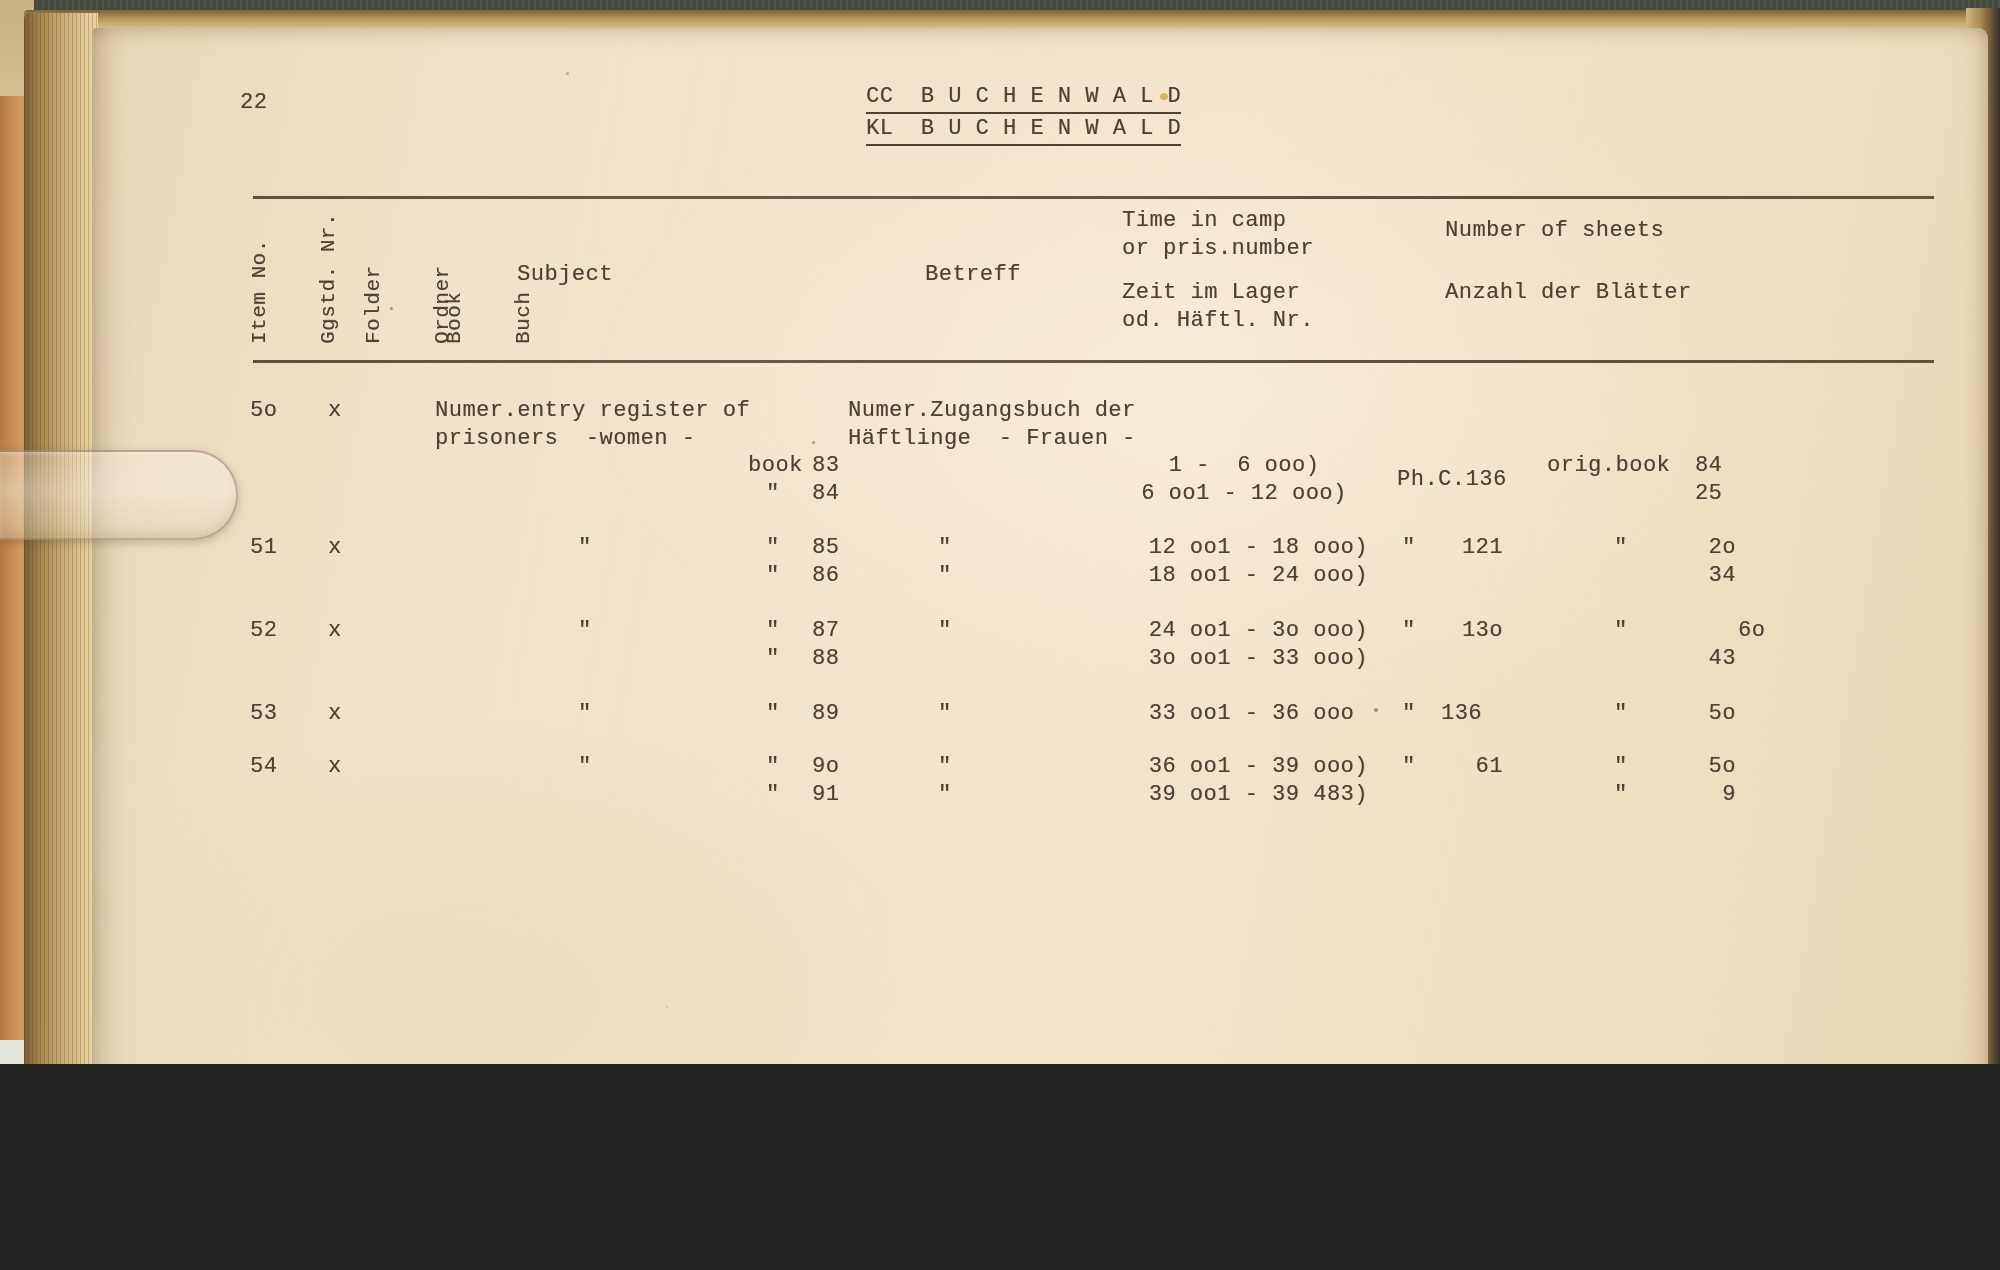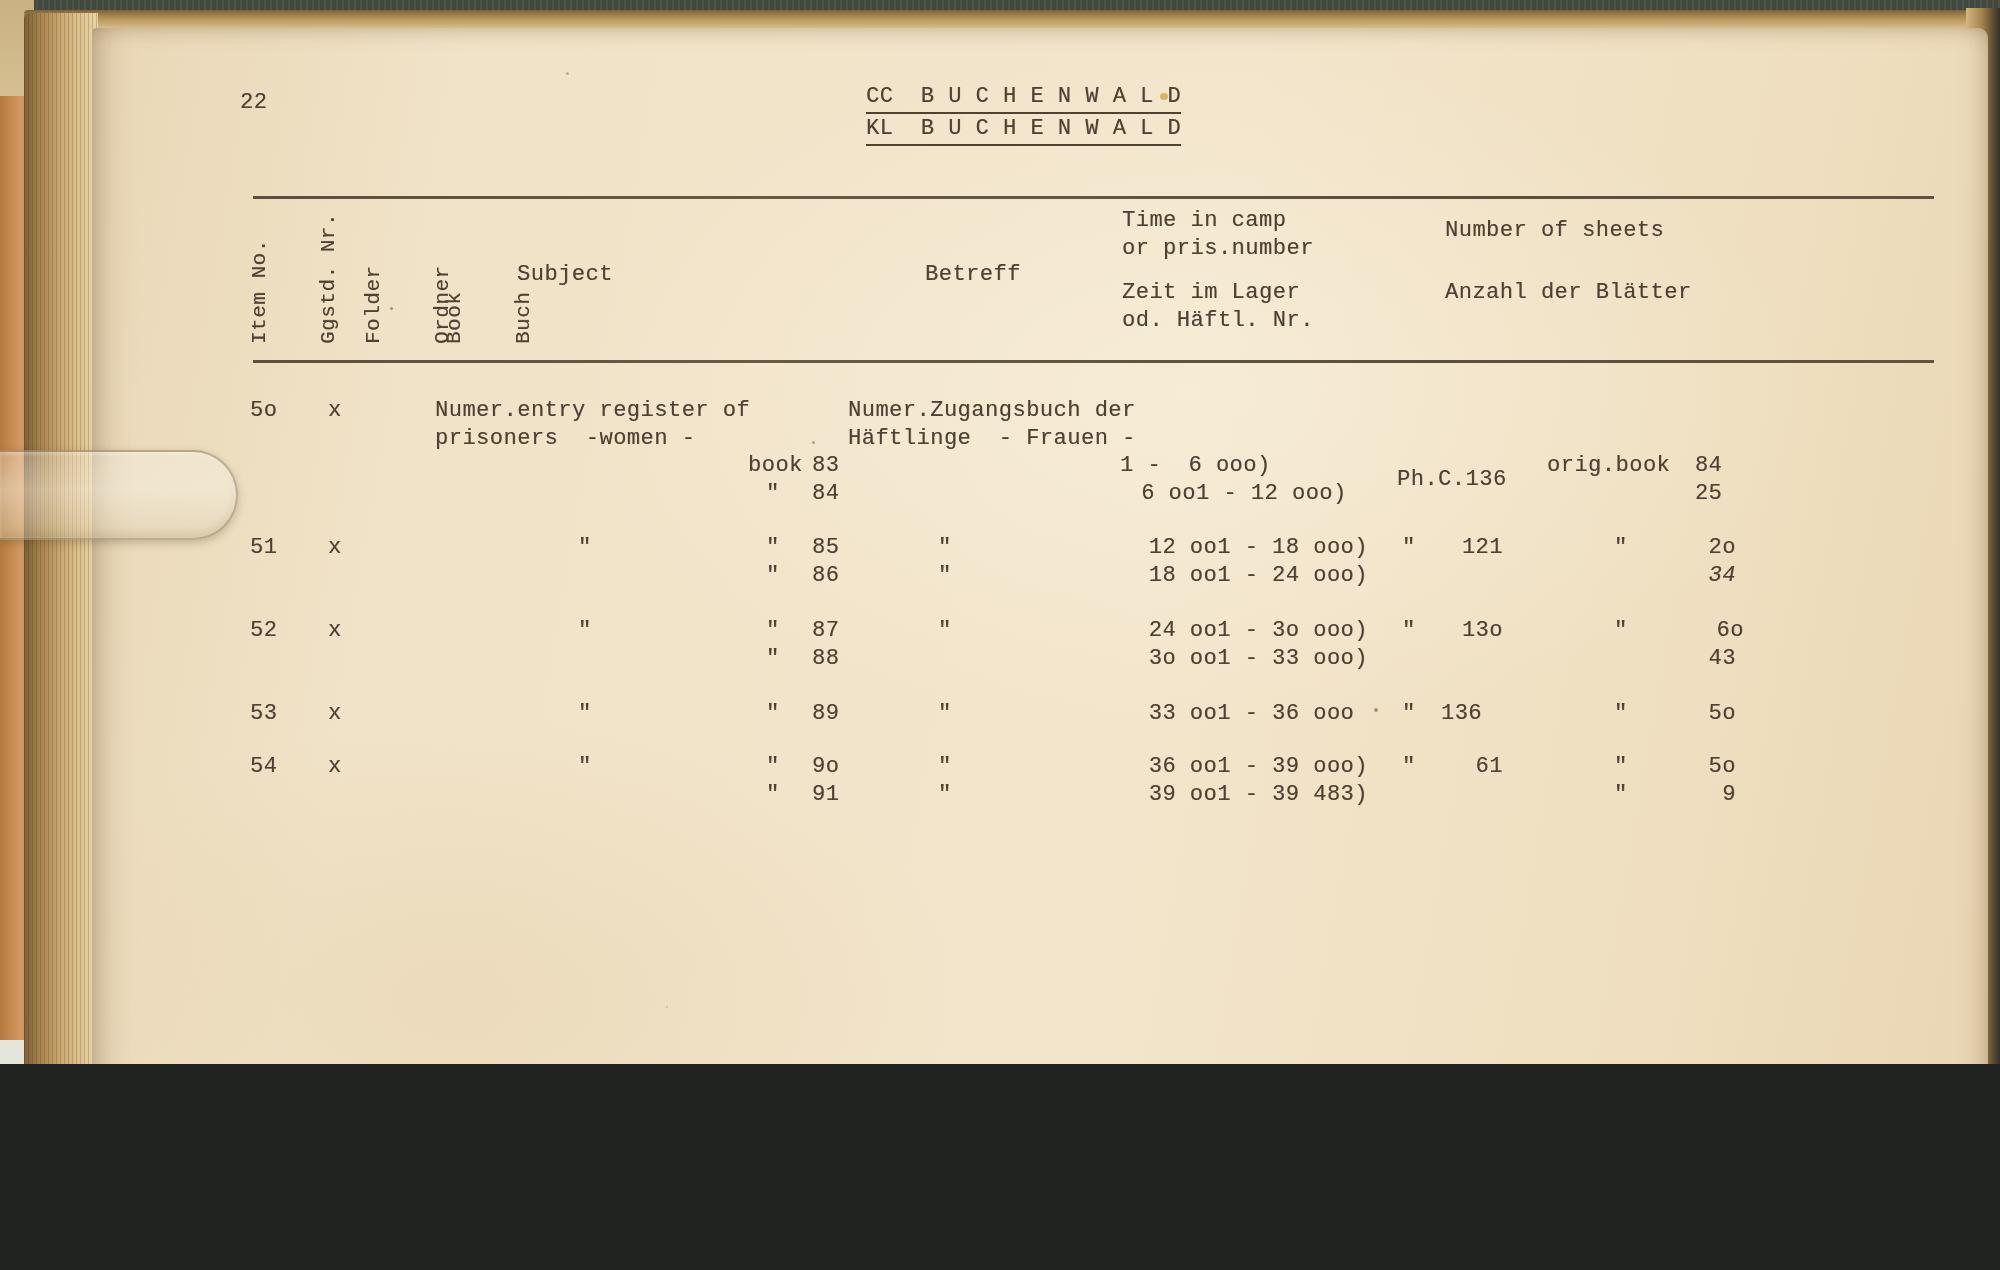--- a/index.html
+++ b/index.html
@@ -113,21 +113,21 @@
 
     <div id="rows-layer">
         <span class="tw" style="left: 250px; top: 398px;">5o</span>
         <span class="tw" style="left: 328px; top: 398px;">x</span>
         <span class="tw" style="left: 435px; top: 398px;">Numer.entry register of</span>
         <span class="tw" style="left: 848px; top: 398px;">Numer.Zugangsbuch der</span>
         <span class="tw" style="left: 435px; top: 426px;">prisoners  -women -</span>
         <span class="tw" style="left: 848px; top: 426px;">Häftlinge  - Frauen -</span>
         <span class="tw" style="left: 748px; top: 453px;">book</span>
         <span class="tw" style="left: 812px; top: 453px;">83</span>
-        <span class="tw" style="left: 1120px; top: 453px; width: 248px; text-align: left;">1 -  6 ooo)</span>
+        <span class="tw" style="left: 1120px; top: 453px; width: 248px; text-align: center;">1 -  6 ooo)</span>
         <span class="tw" style="left: 1547px; top: 453px;">orig.book</span>
         <span class="tw" style="left: 1640px; top: 453px; width: 96px; text-align: right;">84 </span>
         <span class="tw" style="left: 766px; top: 481px;">"</span>
         <span class="tw" style="left: 812px; top: 481px;">84</span>
         <span class="tw" style="left: 1120px; top: 481px; width: 248px; text-align: center;">6 oo1 - 12 ooo)</span>
         <span class="tw" style="left: 1640px; top: 481px; width: 96px; text-align: right;">25 </span>
         <span class="tw" style="left: 1397px; top: 467px;">Ph.C.136</span>
         <span class="tw" style="left: 250px; top: 535px;">51</span>
         <span class="tw" style="left: 328px; top: 535px;">x</span>
         <span class="tw" style="left: 578px; top: 535px;">"</span>
@@ -136,32 +136,32 @@
         <span class="tw" style="left: 938px; top: 535px;">"</span>
         <span class="tw" style="left: 1120px; top: 535px; width: 248px; text-align: right;">12 oo1 - 18 ooo)</span>
         <span class="tw" style="left: 1402px; top: 535px;">"</span>
         <span class="tw" style="left: 1420px; top: 535px; width: 83px; text-align: right;">121</span>
         <span class="tw" style="left: 1614px; top: 535px;">"</span>
         <span class="tw" style="left: 1640px; top: 535px; width: 96px; text-align: right;">2o</span>
         <span class="tw" style="left: 766px; top: 563px;">"</span>
         <span class="tw" style="left: 812px; top: 563px;">86</span>
         <span class="tw" style="left: 938px; top: 563px;">"</span>
         <span class="tw" style="left: 1120px; top: 563px; width: 248px; text-align: right;">18 oo1 - 24 ooo)</span>
-        <span class="tw" style="left: 1640px; top: 563px; width: 96px; text-align: right; font-style: italic;">34</span>
+        <span class="tw" style="left: 1640px; top: 563px; width: 96px; text-align: right;">34</span>
         <span class="tw" style="left: 250px; top: 618px;">52</span>
         <span class="tw" style="left: 328px; top: 618px;">x</span>
         <span class="tw" style="left: 578px; top: 618px;">"</span>
         <span class="tw" style="left: 766px; top: 618px;">"</span>
         <span class="tw" style="left: 812px; top: 618px;">87</span>
         <span class="tw" style="left: 938px; top: 618px;">"</span>
         <span class="tw" style="left: 1120px; top: 618px; width: 248px; text-align: right;">24 oo1 - 3o ooo)</span>
         <span class="tw" style="left: 1402px; top: 618px;">"</span>
         <span class="tw" style="left: 1420px; top: 618px; width: 83px; text-align: right;">13o</span>
         <span class="tw" style="left: 1614px; top: 618px;">"</span>
-        <span class="tw" style="left: 1648px; top: 618px; width: 96px; text-align: right;">6o</span>
+        <span class="tw" style="left: 1738px; top: 618px; width: 96px; text-align: left;">6o</span>
         <span class="tw" style="left: 766px; top: 646px;">"</span>
         <span class="tw" style="left: 812px; top: 646px;">88</span>
         <span class="tw" style="left: 1120px; top: 646px; width: 248px; text-align: right;">3o oo1 - 33 ooo)</span>
         <span class="tw" style="left: 1640px; top: 646px; width: 96px; text-align: right;">43</span>
         <span class="tw" style="left: 250px; top: 701px;">53</span>
         <span class="tw" style="left: 328px; top: 701px;">x</span>
         <span class="tw" style="left: 578px; top: 701px;">"</span>
         <span class="tw" style="left: 766px; top: 701px;">"</span>
         <span class="tw" style="left: 812px; top: 701px;">89</span>
         <span class="tw" style="left: 938px; top: 701px;">"</span>

